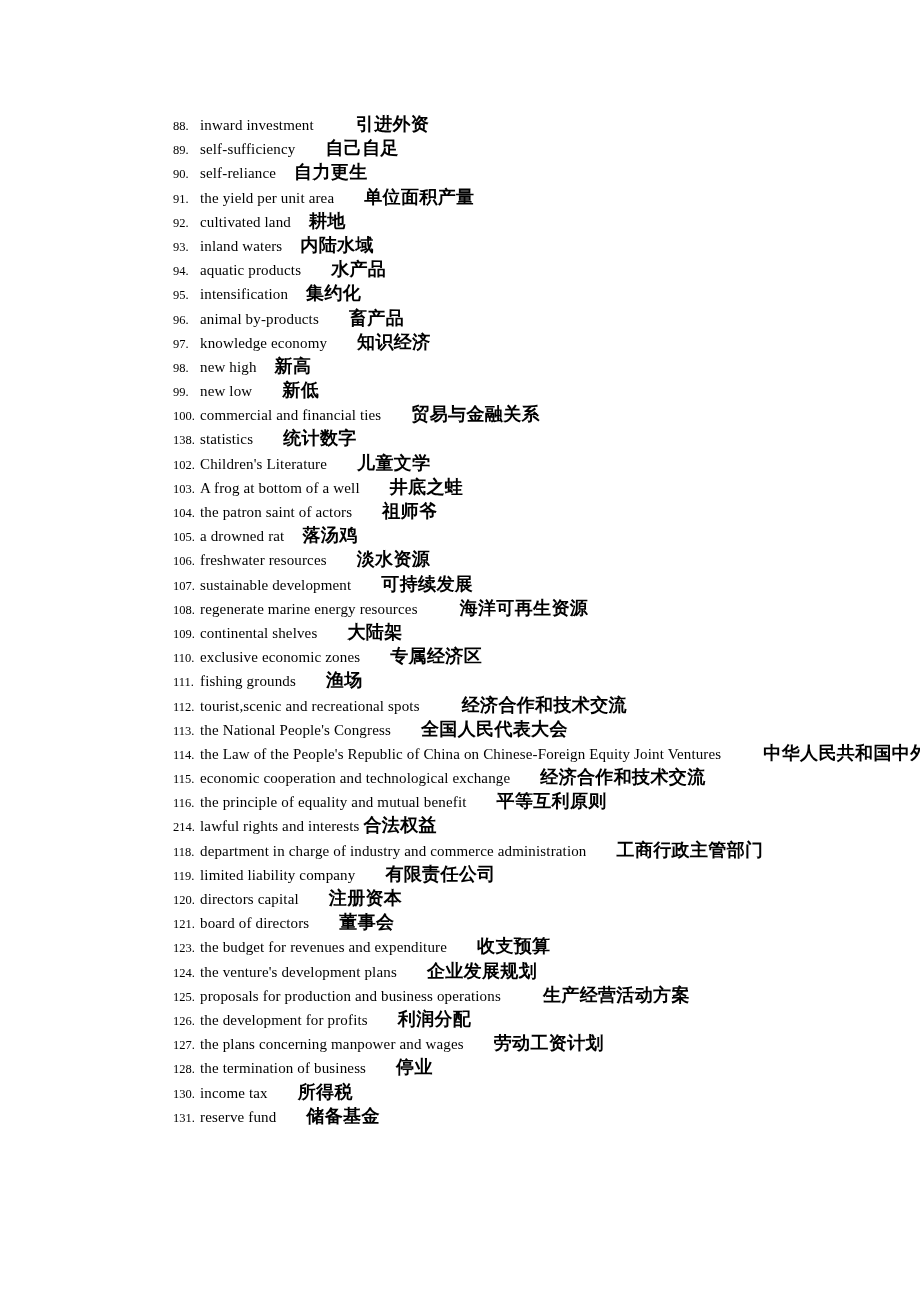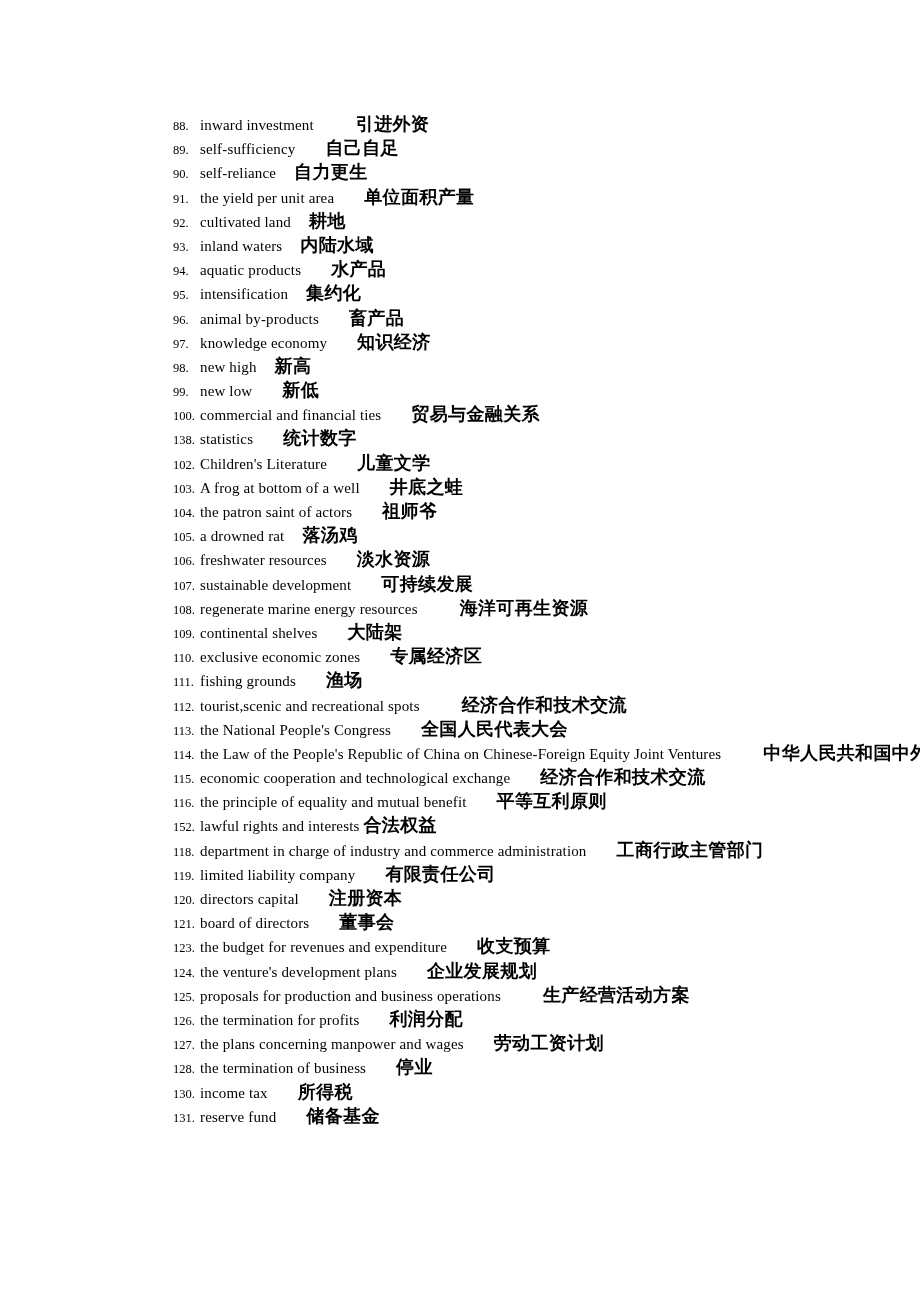--- a/index.html
+++ b/index.html
@@ -88,27 +88,27 @@
       <li class="entry"><span class="entry-num">107.</span><span class="entry-en">sustainable development</span><span class="entry-gap gap-m"></span><span class="entry-zh">可持续发展</span></li>
       <li class="entry"><span class="entry-num">108.</span><span class="entry-en">regenerate marine energy resources</span><span class="entry-gap gap-l"></span><span class="entry-zh">海洋可再生资源</span></li>
       <li class="entry"><span class="entry-num">109.</span><span class="entry-en">continental shelves</span><span class="entry-gap gap-m"></span><span class="entry-zh">大陆架</span></li>
       <li class="entry"><span class="entry-num">110.</span><span class="entry-en">exclusive economic zones</span><span class="entry-gap gap-m"></span><span class="entry-zh">专属经济区</span></li>
       <li class="entry"><span class="entry-num">111.</span><span class="entry-en">fishing grounds</span><span class="entry-gap gap-m"></span><span class="entry-zh">渔场</span></li>
       <li class="entry"><span class="entry-num">112.</span><span class="entry-en">tourist,scenic and recreational spots</span><span class="entry-gap gap-l"></span><span class="entry-zh">经济合作和技术交流</span></li>
       <li class="entry"><span class="entry-num">113.</span><span class="entry-en">the National People's Congress</span><span class="entry-gap gap-m"></span><span class="entry-zh">全国人民代表大会</span></li>
       <li class="entry"><span class="entry-num">114.</span><span class="entry-en">the Law of the People's Republic of China on Chinese-Foreign Equity Joint Ventures</span><span class="entry-gap gap-l"></span><span class="entry-zh">中华人民共和国中外合资经营企业法</span></li>
       <li class="entry"><span class="entry-num">115.</span><span class="entry-en">economic cooperation and technological exchange</span><span class="entry-gap gap-m"></span><span class="entry-zh">经济合作和技术交流</span></li>
       <li class="entry"><span class="entry-num">116.</span><span class="entry-en">the principle of equality and mutual benefit</span><span class="entry-gap gap-m"></span><span class="entry-zh">平等互利原则</span></li>
-      <li class="entry"><span class="entry-num">152.</span><span class="entry-en">lawful rights and interests</span><span class="entry-gap gap-xs"></span><span class="entry-zh">合法权益</span></li>
+      <li class="entry"><span class="entry-num">214.</span><span class="entry-en">lawful rights and interests</span><span class="entry-gap gap-xs"></span><span class="entry-zh">合法权益</span></li>
       <li class="entry"><span class="entry-num">118.</span><span class="entry-en">department in charge of industry and commerce administration</span><span class="entry-gap gap-m"></span><span class="entry-zh">工商行政主管部门</span></li>
       <li class="entry"><span class="entry-num">119.</span><span class="entry-en">limited liability company</span><span class="entry-gap gap-m"></span><span class="entry-zh">有限责任公司</span></li>
       <li class="entry"><span class="entry-num">120.</span><span class="entry-en">directors capital</span><span class="entry-gap gap-m"></span><span class="entry-zh">注册资本</span></li>
       <li class="entry"><span class="entry-num">121.</span><span class="entry-en">board of directors</span><span class="entry-gap gap-m"></span><span class="entry-zh">董事会</span></li>
       <li class="entry"><span class="entry-num">123.</span><span class="entry-en">the budget for revenues and expenditure</span><span class="entry-gap gap-m"></span><span class="entry-zh">收支预算</span></li>
       <li class="entry"><span class="entry-num">124.</span><span class="entry-en">the venture's development plans</span><span class="entry-gap gap-m"></span><span class="entry-zh">企业发展规划</span></li>
       <li class="entry"><span class="entry-num">125.</span><span class="entry-en">proposals for production and business operations</span><span class="entry-gap gap-l"></span><span class="entry-zh">生产经营活动方案</span></li>
-      <li class="entry"><span class="entry-num">126.</span><span class="entry-en">the termination for profits</span><span class="entry-gap gap-m"></span><span class="entry-zh">利润分配</span></li>
+      <li class="entry"><span class="entry-num">126.</span><span class="entry-en">the development for profits</span><span class="entry-gap gap-m"></span><span class="entry-zh">利润分配</span></li>
       <li class="entry"><span class="entry-num">127.</span><span class="entry-en">the plans concerning manpower and wages</span><span class="entry-gap gap-m"></span><span class="entry-zh">劳动工资计划</span></li>
       <li class="entry"><span class="entry-num">128.</span><span class="entry-en">the termination of business</span><span class="entry-gap gap-m"></span><span class="entry-zh">停业</span></li>
       <li class="entry"><span class="entry-num">130.</span><span class="entry-en">income tax</span><span class="entry-gap gap-m"></span><span class="entry-zh">所得税</span></li>
       <li class="entry"><span class="entry-num">131.</span><span class="entry-en">reserve fund</span><span class="entry-gap gap-m"></span><span class="entry-zh">储备基金</span></li>
     </ul>
 </div>
 
 </body></html>

